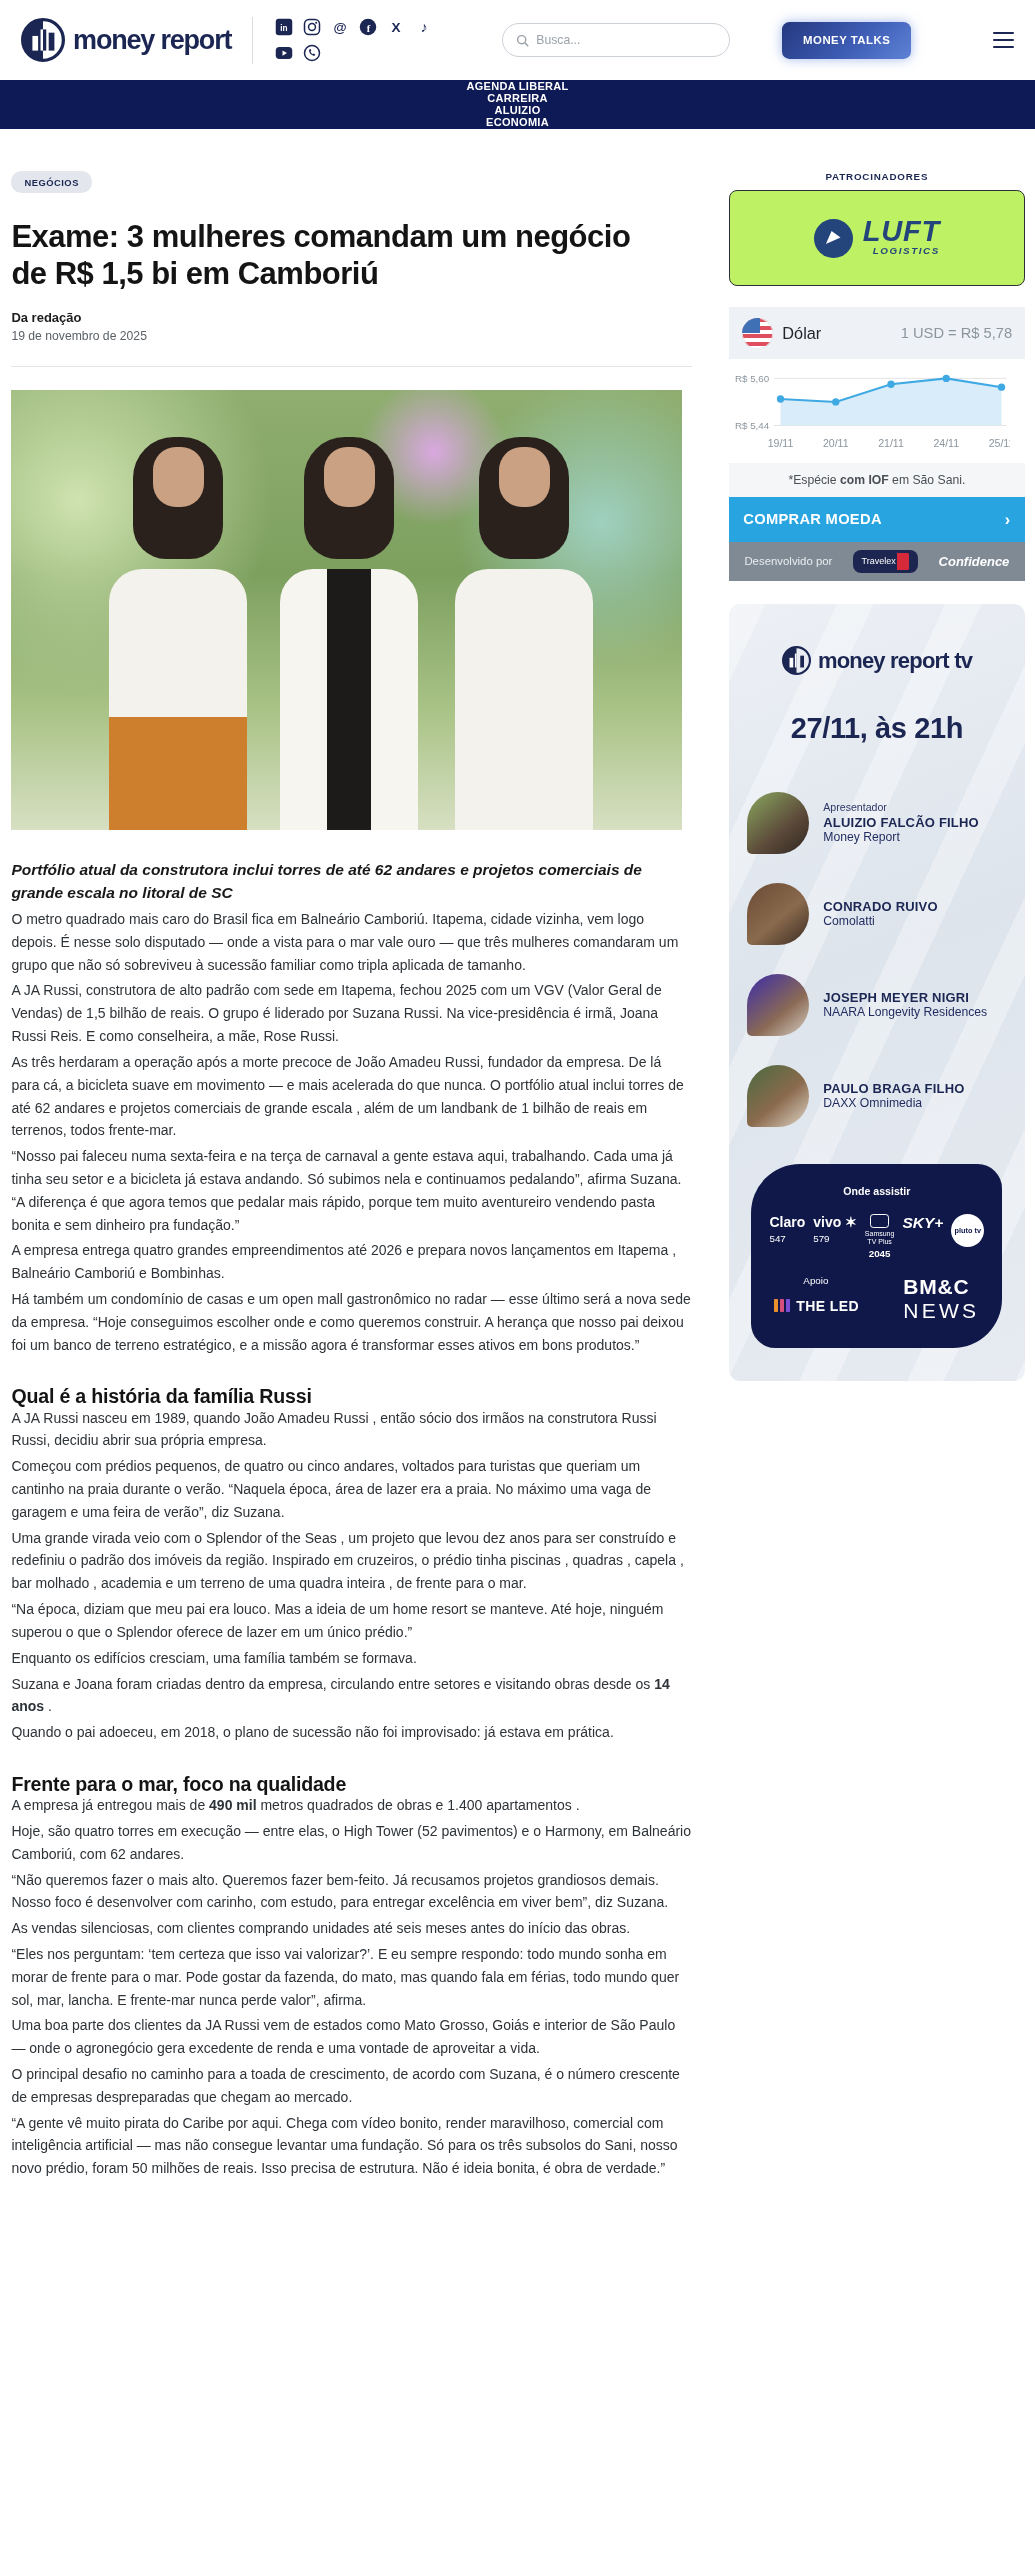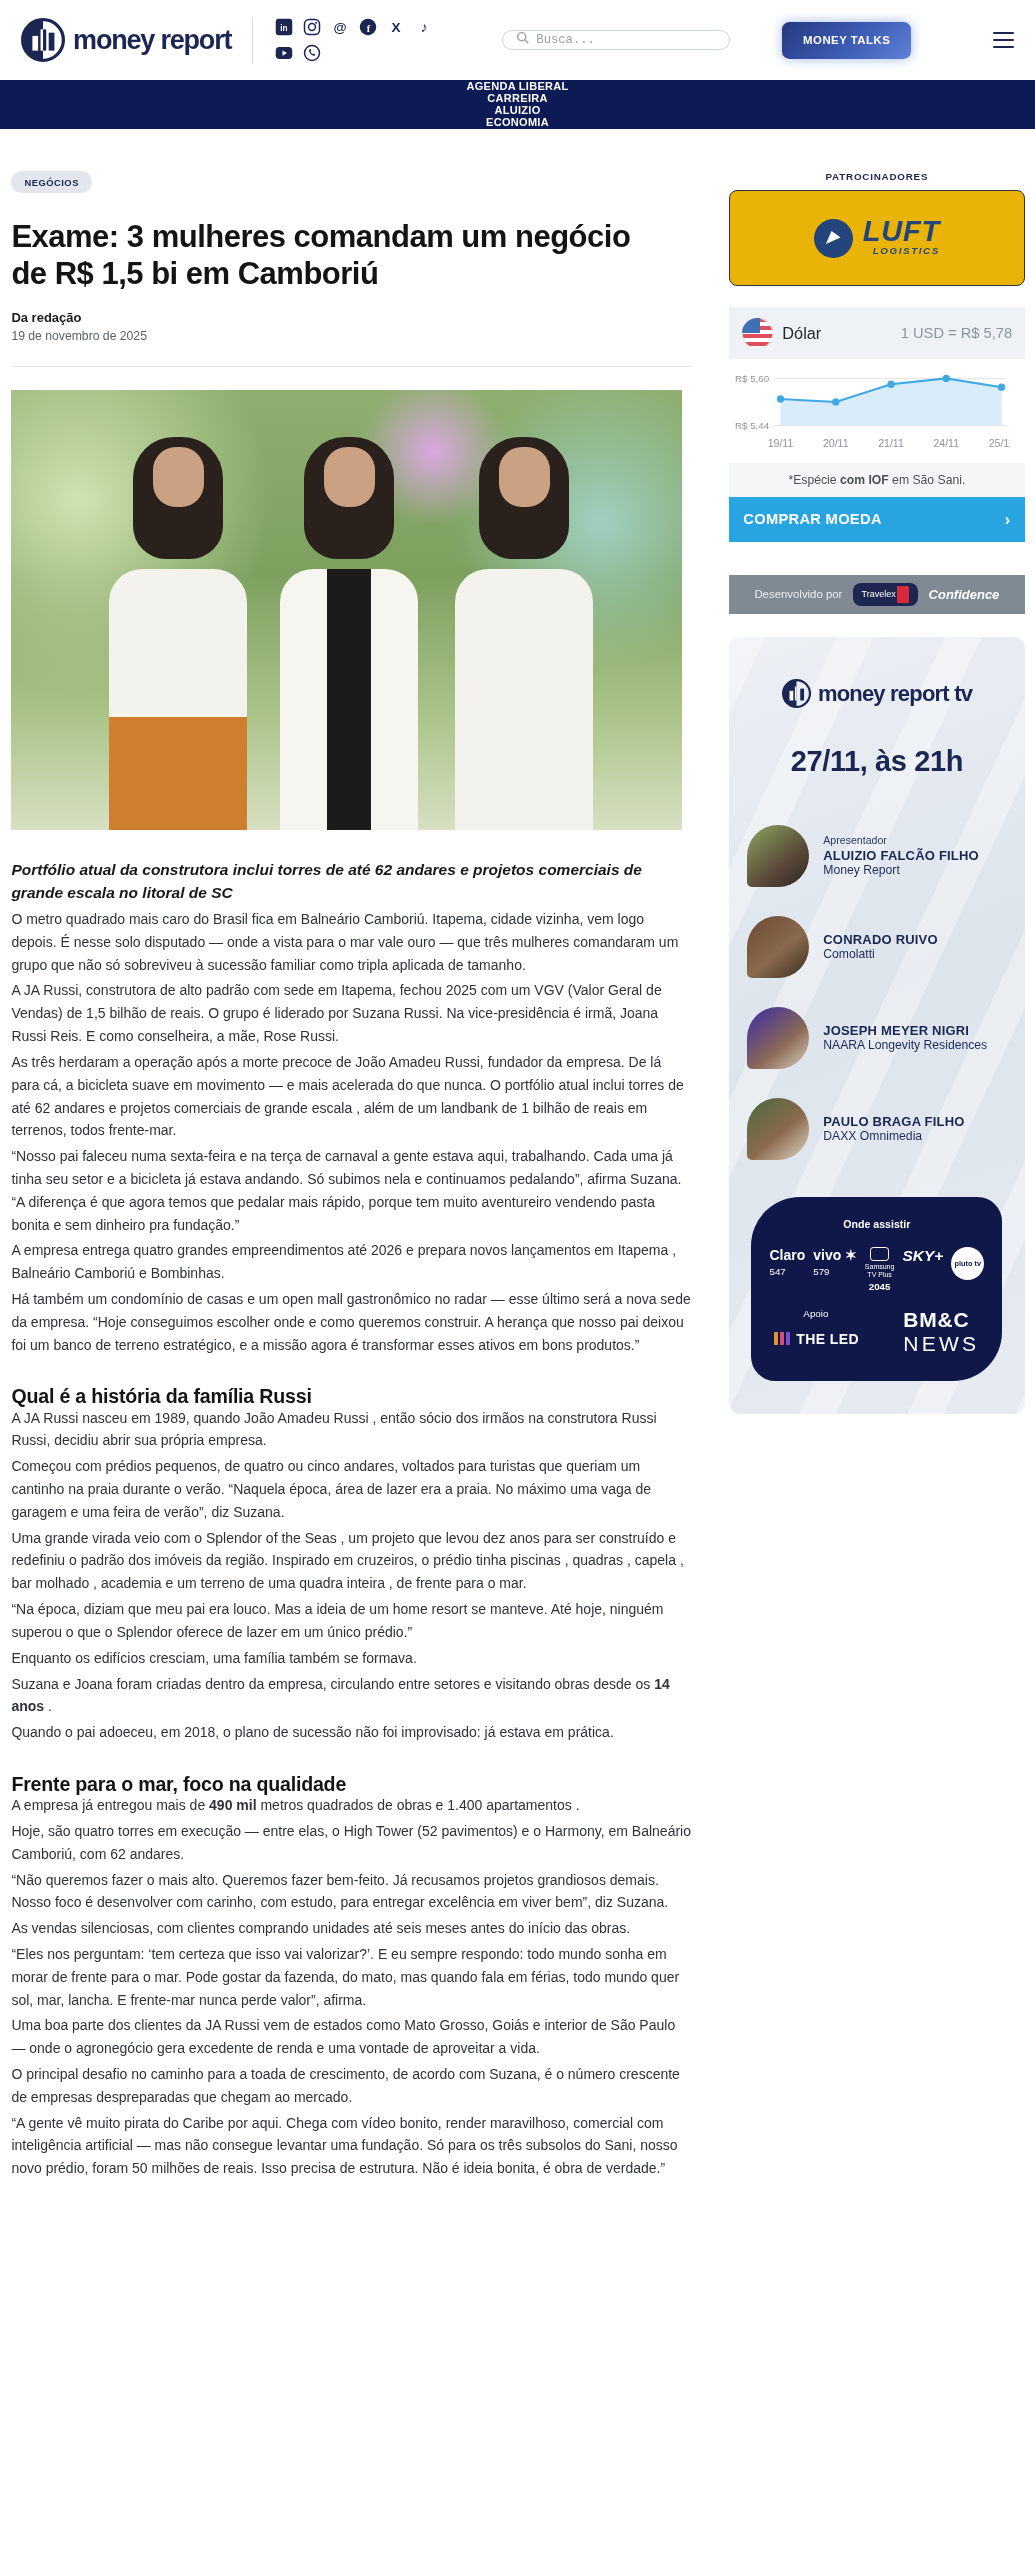--- a/index.html
+++ b/index.html
@@ -8,21 +8,21 @@
 
   
   .topbar { display:flex; align-items:center; height:80px; padding:0 21px; background:#fff; }
   .brand { display:flex; align-items:center; gap:8.1px; cursor:pointer; }
   .brand-mark { width:44px; height:44px; }
   .brand-word { font-size:27px; font-weight:800; color:#1b2653; letter-spacing:-1.2px; }
   .hdr-divider { width:0.8px; height:47px; background:#d9dde2; margin:0 21px; }
   .social { width:169px; display:flex; flex-wrap:wrap; gap:7.3px 9px; align-items:center; }
   .social .sic { width:19px; height:19px; display:inline-flex; align-items:center; justify-content:center; color:#1b2653; cursor:pointer; }
   .social .sic svg { width:18px; height:18px; }
-  .search-wrap { margin-left:59px; width:228px; height:20px; border:0.8px solid #ccd1d7; border-radius:17px; display:flex; padding:0 13px; gap:7.3px; background:#fff;font-family:Liberation Mono, monospace; }
+  .search-wrap { margin-left:59px; width:228px; height:34px; border:0.8px solid #ccd1d7; border-radius:17px; display:flex; align-items:center; padding:0 13px; gap:7.3px; background:#fff; }
   .search-wrap svg { width:13px; height:13px; }
   .search-input { border:none; outline:none; flex:1; font-size:12.2px; color:#333; font-family:inherit; }
   .search-input::placeholder { color:#9aa1a8; }
   .mt-btn { margin-left:52px; height:37px; padding:0 21px; border:none; border-radius:7.3px; color:#fff; font-weight:800; font-size:11.4px; letter-spacing:0.5px; font-family:inherit; background:linear-gradient(135deg,#24387f 0%, #3d5cb4 55%, #5e82d6 100%); box-shadow:0 0 11.4px rgba(90,130,220,.55); cursor:pointer; }
   .burger { margin-left:auto; width:21px; display:flex; flex-direction:column; gap:4.1px; cursor:pointer; }
   .burger span { display:block; height:2.9px; background:#1b2653; border-radius:1.6px; }
 
   
   .nav { background:#0e1a55; height:49px; display:flex; align-items:center; justify-content:space-between; padding:0 21px;flex-direction:column; }
   .nav a { color:#fff; text-decoration:none; font-size:11px; font-weight:700; letter-spacing:0.3px; white-space:nowrap; cursor:pointer; }
@@ -50,37 +50,37 @@
   .person .body { width:138px; height:269px; background:#f4f2ec; border-radius:33px 33px 0 0; margin:62px auto 0; }
   .p-left { left:98px; } .p-left .body { background:linear-gradient(180deg,#f4f2ec 55%, #cd7f2e 55%); }
   .p-mid { left:269px; } .p-mid .body { background:linear-gradient(90deg,#f7f5f0 34%, #1d1b1a 34%, #1d1b1a 66%, #f7f5f0 66%); }
   .p-right { left:444px; }
   .lede { margin:28px 0 3.3px; font-size:15.5px; font-weight:700; font-style:italic; color:#191919; line-height:1.5; }
   .body-copy p { font-size:14px; line-height:1.63; color:#2e3338; margin-top:3px; }
   .body-copy h2 { font-size:19.6px; color:#141414; font-weight:800; letter-spacing:-0.2px; margin:29px 0 -4.9px; }
 
   
   .sp-label { text-align:center; font-size:9.8px; font-weight:800; letter-spacing:0.8px; color:#1b2653; margin-bottom:8.1px; }
-  .sp-box { border:1.2px solid #2a2f38; border-radius:8.1px; height:96px; display:flex; align-items:center; justify-content:center; gap:9.8px; background:#eab308; cursor:pointer; }
+  .sp-box { border:1.2px solid #2a2f38; border-radius:8.1px; height:96px; display:flex; align-items:center; justify-content:center; gap:9.8px; background:#bef264; cursor:pointer; }
   .luft-circle { width:39px; height:39px; border-radius:50%; background:#23457c; display:flex; align-items:center; justify-content:center; }
   .luft-circle svg { width:24.4px; height:24.4px; }
   .luft-word { color:#23457c; font-style:italic; font-weight:800; font-size:29px; letter-spacing:0.8px; line-height:.8; }
   .luft-sub { color:#23457c; font-style:italic; font-weight:700; font-size:9.8px; letter-spacing:1.6px; text-align:right; margin-top:1.6px; }
 
   .fx { margin-top:21px; }
   .fx-head { background:#eef1f5; padding:10.6px 13px; display:flex; align-items:center; gap:9.8px; }
   .flag { width:31px; height:31px; border-radius:50%; overflow:hidden; position:relative; background:repeating-linear-gradient(180deg,#e04f5f 0 4.1px,#fff 4.1px 8.1px); box-shadow:inset 0 0 0 0.8px #e4e7ea; }
   .flag::before { content:""; position:absolute; left:0; top:0; width:18px; height:15.5px; background:#3f6fb5; }
   .fx-name { font-size:16.3px; color:#23272c; }
   .fx-rate { margin-left:auto; font-size:14.7px; color:#8b959d; }
   .fx-chart { background:#fff; padding:8.1px 4.9px 1.6px; }
   .fx-note { text-align:center; background:#f4f6f8; color:#4a4f54; font-size:12.2px; padding:9.8px 6.5px; }
   .fx-buy { background:#28a4e0; color:#fff; display:flex; align-items:center; justify-content:space-between; padding:13px 14.7px; font-size:14.7px; font-weight:700; letter-spacing:0.3px; cursor:pointer; }
   .fx-buy .chev { font-size:16.3px; font-weight:800; }
-  .fx-dev { background:#7f8a94; display:flex; align-items:center; justify-content:center; gap:11px; padding:8.1px 6.5px; color:#e9edf0; font-size:11.4px;margin-top:33px; }
+  .fx-dev { background:#7f8a94; display:flex; align-items:center; justify-content:center; gap:21px; padding:8.1px 6.5px; color:#e9edf0; font-size:11.4px; }
   .tvx { background:#1d2650; color:#fff; font-size:9px; padding:3.3px 8.1px; display:inline-flex; align-items:center; border-radius:8px; }
   .tvx-red { display:inline-block; width:12.2px; height:17px; background:#d6293a; margin-left:1.6px; border-radius:0 1.6px 1.6px 0; }
   .conf { font-weight:800; font-style:italic; font-size:13px; color:#fff; }
 
   .tvcard { margin-top:23px; border-radius:11.4px; padding:42px 18px 33px; position:relative; overflow:hidden;
     background:linear-gradient(160deg,#edf0f5 0%, #dde4ec 45%, #e7ebf1 100%); }
   .tvcard::before { content:""; position:absolute; inset:0;
     background:repeating-linear-gradient(115deg, rgba(255,255,255,.35) 0 33px, rgba(255,255,255,0) 33px 98px); }
   .tvcard > * { position:relative; }
   .tv-logo { display:flex; align-items:center; justify-content:center; gap:7.3px; }

